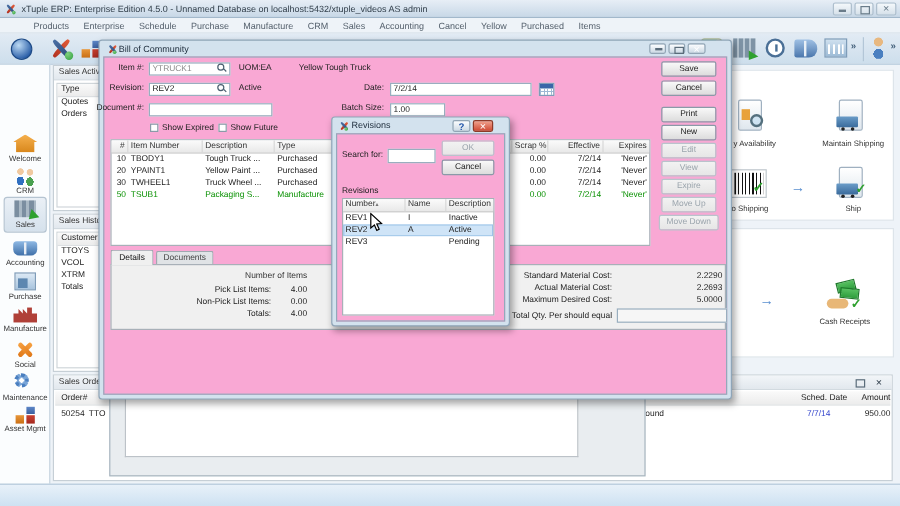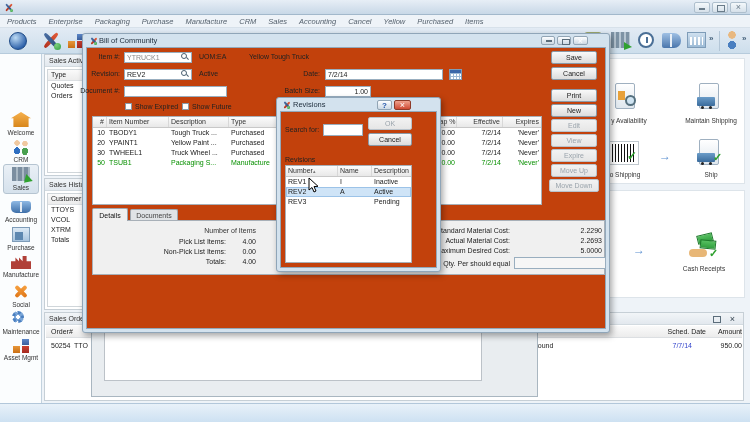--- a/index.html
+++ b/index.html
@@ -9,21 +9,21 @@
   .nw{white-space:nowrap;}
 
   
   .titlebar{left:0;top:0;width:750px;height:15px;background:linear-gradient(#e7eef6,#c8d8e7);border-bottom:1px solid #a2b8cb;}
   .titlebar .title{position:absolute;left:18px;top:0;line-height:15px;font-size:7.5px;color:#33404c;}
   .winbtn{position:absolute;top:2px;width:16px;height:11px;background:linear-gradient(#f4f8fb,#d6e1ea);border:1px solid #aebfcd;border-radius:2px;}
   .winbtn::after{content:"";position:absolute;}
   .winbtn.min::after{left:4px;bottom:2px;width:6px;height:2px;background:#6a7c8a;}
   .winbtn.max::after{left:4px;top:2px;width:6px;height:5px;border:1px solid #6a7c8a;}
   .winbtn.cls::after{content:"\00d7";left:0;right:0;top:-1px;text-align:center;color:#6a7c8a;font-size:9px;line-height:11px;}
-  .menubar{left:0;top:15px;width:750px;height:13px;background:#eef3f8;border-bottom:1px solid #d7e1ea;display:flex;align-items:center;padding-left:1px;font-style:italic;}
+  .menubar{left:0;top:15px;width:750px;height:13px;background:#eef3f8;border-bottom:1px solid #d7e1ea;display:flex;align-items:center;padding-left:22px;}
   .menubar span{font-size:7.5px;color:#55616d;padding:0 6px;}
   .toolbar{left:0;top:28px;width:750px;height:26px;background:linear-gradient(#e2ebf4,#cddeec);border-bottom:1px solid #b6cbdc;}
   .statusbar{left:0;top:403px;width:750px;height:19px;background:linear-gradient(#e8f1f9,#cde1f2);border-top:1px solid #b2c7da;}
 
   
   .xlogo{position:absolute;}
   .xlogo i{position:absolute;left:45%;top:0;width:22%;height:100%;border-radius:30%;}
   .xlogo i.r{background:linear-gradient(#e05a38,#b23220);transform:rotate(42deg);}
   .xlogo i.b{background:linear-gradient(#4a6fa4,#2c4a7a);transform:rotate(-42deg);}
   .xlogo i.g{left:68%;top:62%;width:36%;height:38%;background:radial-gradient(circle at 35% 30%,#7fd07f,#2f9e3d);border-radius:50%;}
@@ -79,34 +79,34 @@
   .ic-truck{position:absolute;height:9px;background:linear-gradient(#6a9cc8,#3a6b9c);border-radius:1px;}
   .ic-wheel{position:absolute;width:3px;height:3px;border-radius:50%;background:#222;box-shadow:8px 0 #222;}
   .ic-barcode{position:absolute;background:#fff;border:1px solid #c0c8ce;}
   .ic-barcode::after{content:"";position:absolute;left:2px;top:2px;right:2px;bottom:2px;background:repeating-linear-gradient(90deg,#111 0 1px,transparent 1px 3px);}
   .ic-bill{position:absolute;background:linear-gradient(#57c061,#2f9e3d);border:1px solid #1f7a2c;}
   .ic-hand{position:absolute;background:#e8b777;border-radius:4px;}
 
   
   .win{position:absolute;background:#d3e2ee;border:1px solid #8fa5b8;border-radius:3px;box-shadow:2px 3px 6px rgba(0,0,0,.35);}
   .win .wt{position:absolute;left:16px;top:0;line-height:14px;font-size:7.5px;color:#223140;}
-  .win .content{position:absolute;left:3px;top:13px;right:3px;bottom:3px;background:#c2410c;border:1px solid #93a9bb;}
+  .win .content{position:absolute;left:3px;top:13px;right:3px;bottom:3px;background:#f9a8d4;border:1px solid #93a9bb;}
   .wbtn{position:absolute;top:2px;width:15px;height:10px;background:linear-gradient(#fdfeff,#ccd9e4);border:1px solid #92a5b5;border-radius:2px;}
   .wbtn::after{content:"";position:absolute;}
   .wbtn.min::after{left:4px;bottom:2px;width:6px;height:2px;background:#5a6c7a;}
   .wbtn.max::after{left:4px;top:2px;width:6px;height:4px;border:1px solid #5a6c7a;}
   .wbtn.cls{background:linear-gradient(#f0a28e,#cf4a33);border-color:#8e3a28;}
   .wbtn.cls::after{content:"\00d7";left:0;right:0;top:-1px;text-align:center;color:#fff;font-size:9px;line-height:10px;}
   .wbtn.help::after{content:"?";left:0;right:0;top:0;text-align:center;color:#2255aa;font-size:8px;font-weight:bold;line-height:10px;}
 
   .flabel{position:absolute;text-align:right;font-size:7px;color:#222;white-space:nowrap;}
   .ftext{position:absolute;font-size:7px;color:#222;white-space:nowrap;}
   .tinput{position:absolute;background:#fff;border:1px solid #99aebf;font-size:7px;color:#222;padding:0 2px;}
   .tinput.dim{color:#8a8a8a;}
-  .tinput.ra{text-align:right;}
+  .tinput.ra{}
   .mag{position:absolute;width:8px;height:8px;}
   .mag::before{content:"";position:absolute;left:0;top:0;width:4px;height:4px;border:1px solid #4a5f70;border-radius:50%;}
   .mag::after{content:"";position:absolute;left:5px;top:5px;width:3px;height:1px;background:#4a5f70;transform:rotate(45deg);}
   .cbx{position:absolute;width:7px;height:7px;background:#fff;border:1px solid #8a9aa8;}
   .cblabel{position:absolute;font-size:7px;color:#222;white-space:nowrap;}
   .btn{position:absolute;height:13px;font-size:7px;color:#222;text-align:center;line-height:11px;background:linear-gradient(#f9f9f9,#dcdcdc);border:1px solid #8a9aa8;border-radius:2px;}
   .btn.dis{color:#9aa4ac;border-color:#b9c3cc;background:linear-gradient(#f2f2f2,#e6e6e6);}
   .ic-cal{position:absolute;width:13px;height:11px;background:linear-gradient(#3a66a8 0 3px,transparent 3px),repeating-linear-gradient(90deg,#9db8d4 0 1px,transparent 1px 3px),repeating-linear-gradient(#9db8d4 0 1px,transparent 1px 3px),#fff;border:1px solid #7e9cb8;}
 
   
@@ -130,29 +130,30 @@
 <body>
 
 <div class="stage">
 
   <div class="abs titlebar">
     <div class="xlogo abs" style="left:4px;top:3px;width:9px;height:9px;">
         <i class="r"></i>
         <i class="b"></i>
         <i class="g"></i>
       </div>
+    <span class="title nw">xTuple ERP: Enterprise Edition 4.5.0 - Unnamed Database on localhost:5432/xtuple_videos AS admin</span>
     <span class="winbtn min" style="left:694px;"></span>
     <span class="winbtn max" style="left:712px;"></span>
     <span class="winbtn cls" style="left:730px;width:17px;"></span>
   </div>
 
   <div class="abs menubar">
     <span>Products</span>
     <span>Enterprise</span>
-    <span>Packaging</span>
+    <span>Schedule</span>
     <span>Purchase</span>
     <span>Manufacture</span>
     <span>CRM</span>
     <span>Sales</span>
     <span>Accounting</span>
     <span>Cancel</span>
     <span>Yellow</span>
     <span>Purchased</span>
     <span>Items</span>
   </div>
@@ -411,21 +412,21 @@
       <span class="btn" style="left:464px;top:41px;width:46px;">Print</span>
       <span class="btn" style="left:464px;top:56px;width:46px;">New</span>
       <span class="btn dis" style="left:464px;top:71px;width:46px;">Edit</span>
       <span class="btn dis" style="left:464px;top:86px;width:46px;">View</span>
       <span class="btn dis" style="left:464px;top:101px;width:46px;">Expire</span>
       <span class="btn dis" style="left:464px;top:116px;width:46px;">Move Up</span>
       <span class="btn dis" style="left:462px;top:131px;width:50px;">Move Down</span>
     </div>
   </div>
 
-  <div class="win" style="left:276px;top:97px;width:165px;height:175px;z-index:40;">
+  <div class="win" style="left:276px;top:97px;width:149px;height:175px;z-index:40;">
     <div class="xlogo abs" style="left:5px;top:3px;width:8px;height:8px;">
         <i class="r"></i>
         <i class="b"></i>
         <i class="g"></i>
       </div>
     <span class="wt nw">Revisions</span>
     <span class="wbtn help" style="left:100px;top:2px;width:15px;height:10px;"></span>
     <span class="wbtn cls" style="left:117px;top:2px;width:17px;height:10px;"></span>
     <div class="content">
       <span class="flabel" style="left:4px;top:14px;width:36px;text-align:left;">Search for:</span>

